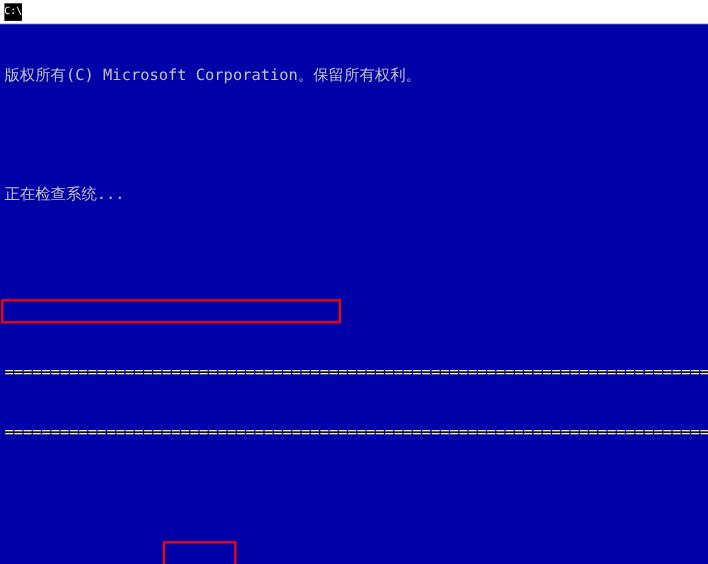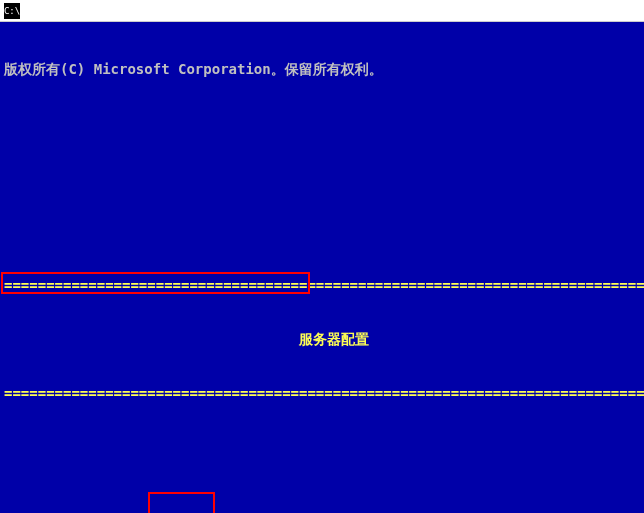--- a/index.html
+++ b/index.html
@@ -37,42 +37,42 @@
     width: 644px;
     height: 491px;
     background: #0000a8;
     color: #c0c0c0;
     padding: 2px 4px;
     line-height: 18px;
     white-space: pre;
     position: relative;
     font-family: "NSimSun", "SimSun", "Consolas", monospace;
   }
-  .row { white-space: pre; font-weight: bold; }
+  .row { white-space: pre; }
   .yellow { color: #fcfc54; }
   .hl1 {
     position: absolute;
     border: 2px solid #ff0000;
     pointer-events: none;
   }
 </style>
 </head>
 <body>
 
 <div class="titlebar">
   <span class="icon">C:\</span>
 </div>
 
 <div class="console">
   <div class="row">版权所有(C) Microsoft Corporation。保留所有权利。</div>
   <div class="row">&nbsp;</div>
+  <div class="row">正在检查系统...</div>
   <div class="row">&nbsp;</div>
   <div class="row">&nbsp;</div>
   <div class="row yellow">===============================================================================</div>
-  <div class="row yellow">                                   服务器配置</div>
   <div class="row yellow">===============================================================================</div>
   <div class="row">&nbsp;</div>
 
   
   
   
   
   
   
   

